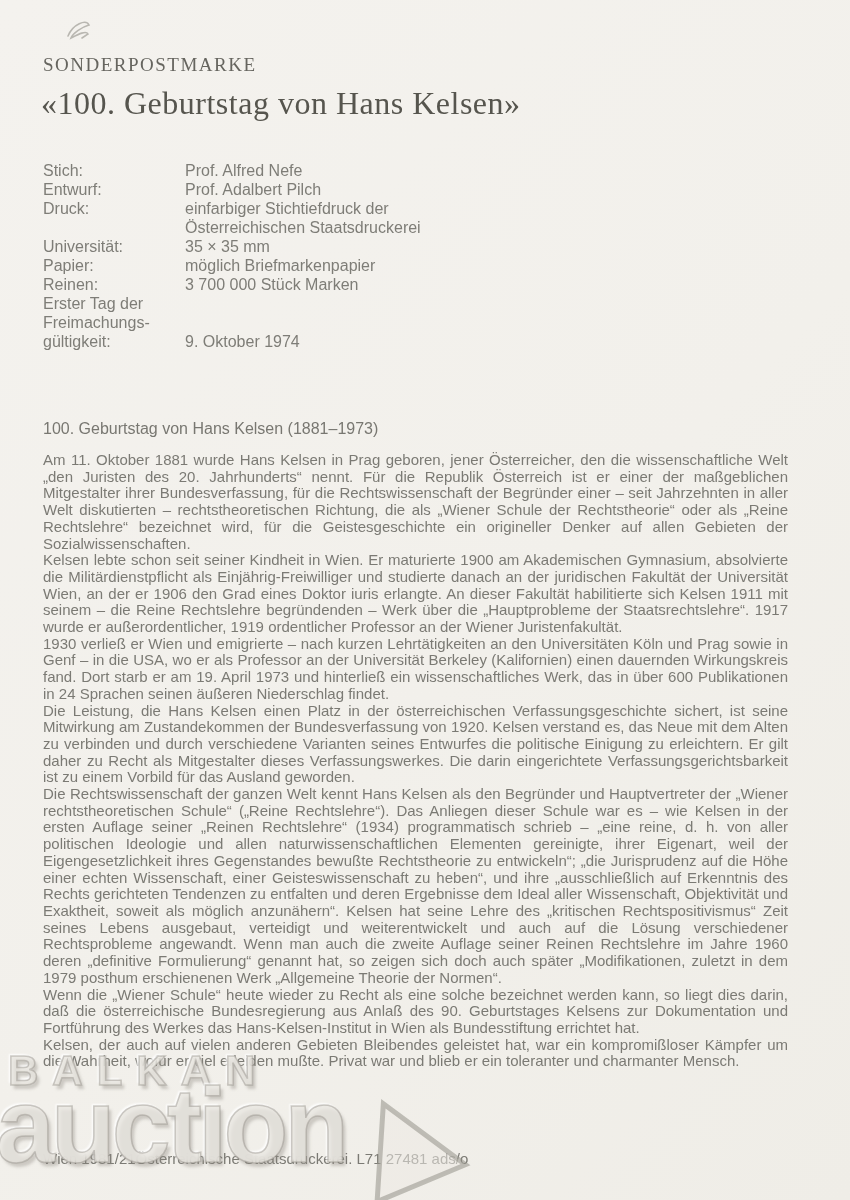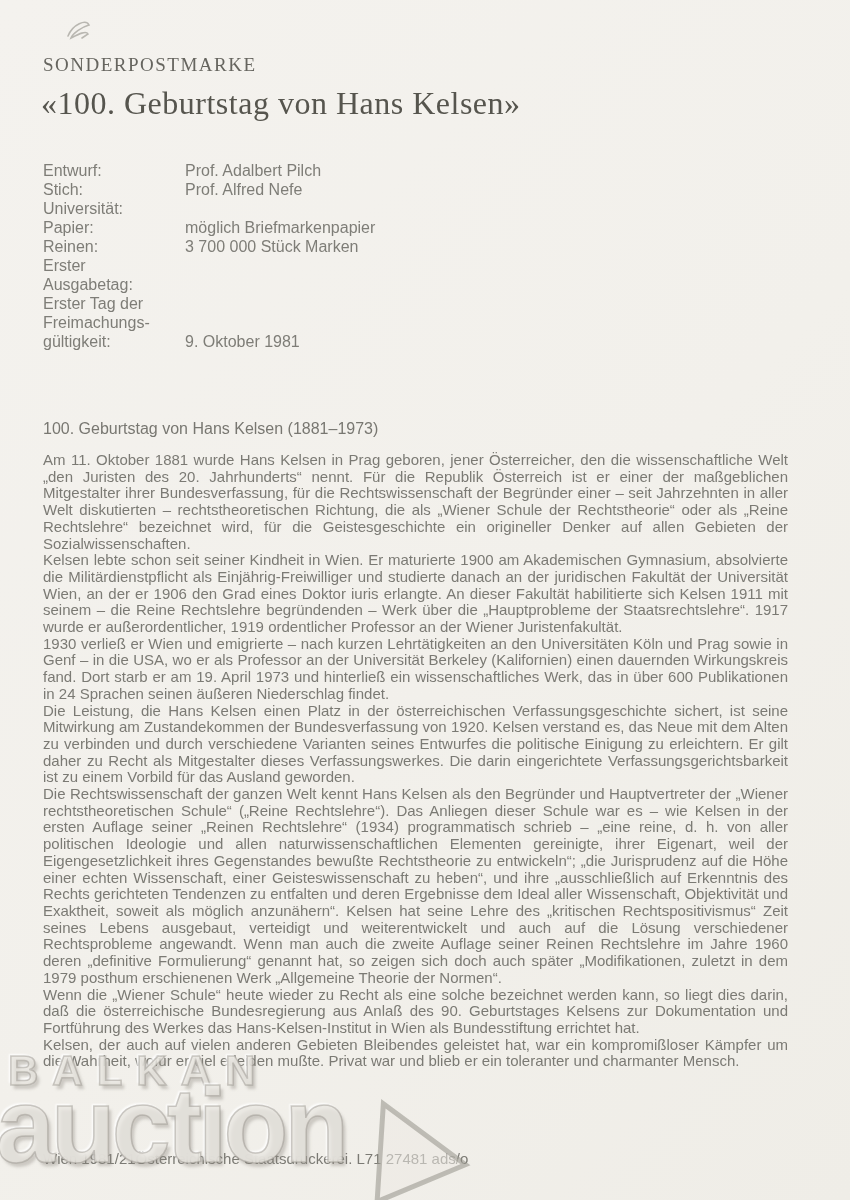--- a/index.html
+++ b/index.html
@@ -67,47 +67,51 @@
   <svg class="pencil-mark" width="34" height="34" viewBox="0 0 34 34">
     <path d="M6 22 C11 10, 24 5, 27 11 C20 13, 11 19, 9 24 C15 21, 24 16, 26 20 L20 24" fill="none" stroke="#a6a49d" stroke-width="1.6" stroke-linecap="round"></path>
   </svg>
 
   <div class="kicker">SONDERPOSTMARKE</div>
 
   <div class="doc-title">«100. Geburtstag von Hans Kelsen»</div>
 
   <div class="details">
     <div class="row">
+      <span class="dlabel">Stich:</span>
+      <span class="dvalue">Prof. Alfred Nefe</span>
+    </div>
+    <div class="row">
       <span class="dlabel">Entwurf:</span>
       <span class="dvalue">Prof. Adalbert Pilch</span>
     </div>
     <div class="row">
-      <span class="dlabel">Stich:</span>
-      <span class="dvalue">Prof. Alfred Nefe</span>
+      <span class="dlabel">Druck:</span>
+      <span class="dvalue">einfarbiger Stichtiefdruck der
+Österreichischen Staatsdruckerei</span>
     </div>
     <div class="row">
       <span class="dlabel">Universität:</span>
+      <span class="dvalue">35 × 35 mm</span>
     </div>
     <div class="row">
       <span class="dlabel">Papier:</span>
       <span class="dvalue">möglich Briefmarkenpapier</span>
     </div>
     <div class="row">
       <span class="dlabel">Reinen:</span>
       <span class="dvalue">3 700 000 Stück Marken</span>
     </div>
     <div class="row">
-      <span class="dlabel">Erster
-Ausgabetag:</span>
     </div>
     <div class="row">
       <span class="dlabel">Erster Tag der
 Freimachungs-
 gültigkeit:</span>
-      <span class="dvalue">9. Oktober 1981</span>
+      <span class="dvalue">9. Oktober 1974</span>
     </div>
   </div>
 
   <div class="section-heading">100. Geburtstag von Hans Kelsen (1881–1973)</div>
 
   <div class="body-text">
     <p>Am 11. Oktober 1881 wurde Hans Kelsen in Prag geboren, jener Österreicher, den die wissenschaftliche Welt „den Juristen des 20. Jahrhunderts“ nennt. Für die Republik Österreich ist er einer der maßgeblichen Mitgestalter ihrer Bundesverfassung, für die Rechtswissenschaft der Begründer einer – seit Jahrzehnten in aller Welt diskutierten – rechtstheoretischen Richtung, die als „Wiener Schule der Rechtstheorie“ oder als „Reine Rechtslehre“ bezeichnet wird, für die Geistesgeschichte ein origineller Denker auf allen Gebieten der Sozialwissenschaften.</p>
     <p>Kelsen lebte schon seit seiner Kindheit in Wien. Er maturierte 1900 am Akademischen Gymnasium, absolvierte die Militärdienstpflicht als Einjährig-Freiwilliger und studierte danach an der juridischen Fakultät der Universität Wien, an der er 1906 den Grad eines Doktor iuris erlangte. An dieser Fakultät habilitierte sich Kelsen 1911 mit seinem – die Reine Rechtslehre begründenden – Werk über die „Hauptprobleme der Staatsrechtslehre“. 1917 wurde er außerordentlicher, 1919 ordentlicher Professor an der Wiener Juristenfakultät.</p>
     <p>1930 verließ er Wien und emigrierte – nach kurzen Lehrtätigkeiten an den Universitäten Köln und Prag sowie in Genf – in die USA, wo er als Professor an der Universität Berkeley (Kalifornien) einen dauernden Wirkungskreis fand. Dort starb er am 19. April 1973 und hinterließ ein wissenschaftliches Werk, das in über 600 Publikationen in 24 Sprachen seinen äußeren Niederschlag findet.</p>
     <p>Die Leistung, die Hans Kelsen einen Platz in der österreichischen Verfassungsgeschichte sichert, ist seine Mitwirkung am Zustandekommen der Bundesverfassung von 1920. Kelsen verstand es, das Neue mit dem Alten zu verbinden und durch verschiedene Varianten seines Entwurfes die politische Einigung zu erleichtern. Er gilt daher zu Recht als Mitgestalter dieses Verfassungswerkes. Die darin eingerichtete Verfassungsgerichtsbarkeit ist zu einem Vorbild für das Ausland geworden.</p>

